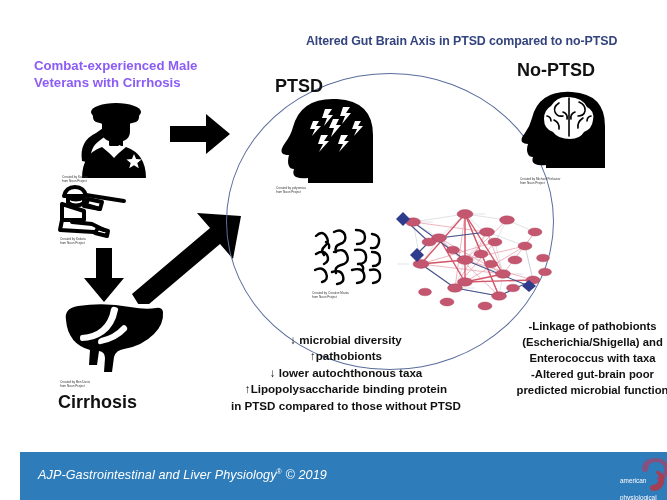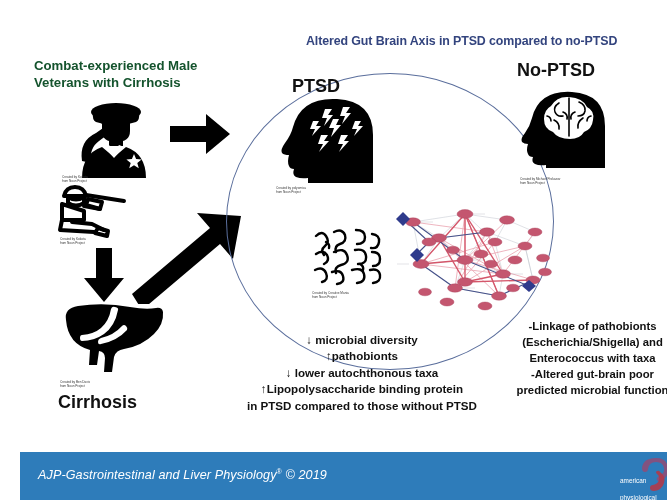--- a/index.html
+++ b/index.html
@@ -35,31 +35,31 @@
     white-space: nowrap;
   }
 
   
   #left-heading {
     left: 14px;
     top: 58px;
     width: 215px;
     font-size: 13.2px;
     font-weight: bold;
-    color: #14532d;
+    color: #8b5cf6;
     line-height: 1.28;
   }
 
   
   .group-label {
     font-size: 18px;
     font-weight: bold;
     color: #111111;
   }
-  #label-ptsd { left: 272px; top: 76px; }
+  #label-ptsd { left: 255px; top: 76px; }
   #label-noptsd { left: 497px; top: 60px; }
   #label-cirrhosis {
     left: 38px; top: 392px;
     font-size: 18px; font-weight: bold; color: #111;
   }
 
   
   .attrib {
     font-size: 3.1px;
     line-height: 1.25;
@@ -77,21 +77,21 @@
     border: 1.1px solid #5a6e9c;
     border-radius: 50%;
     background: transparent;
   }
 
   
   .icon-svg { display: block; }
 
   
   #findings-center {
-    left: 196px;
+    left: 180px;
     top: 332px;
     width: 292px;
     text-align: center;
     font-size: 11.6px;
     font-weight: bold;
     color: #111111;
     line-height: 1.42;
   }
   #findings-right {
     left: 478px;

